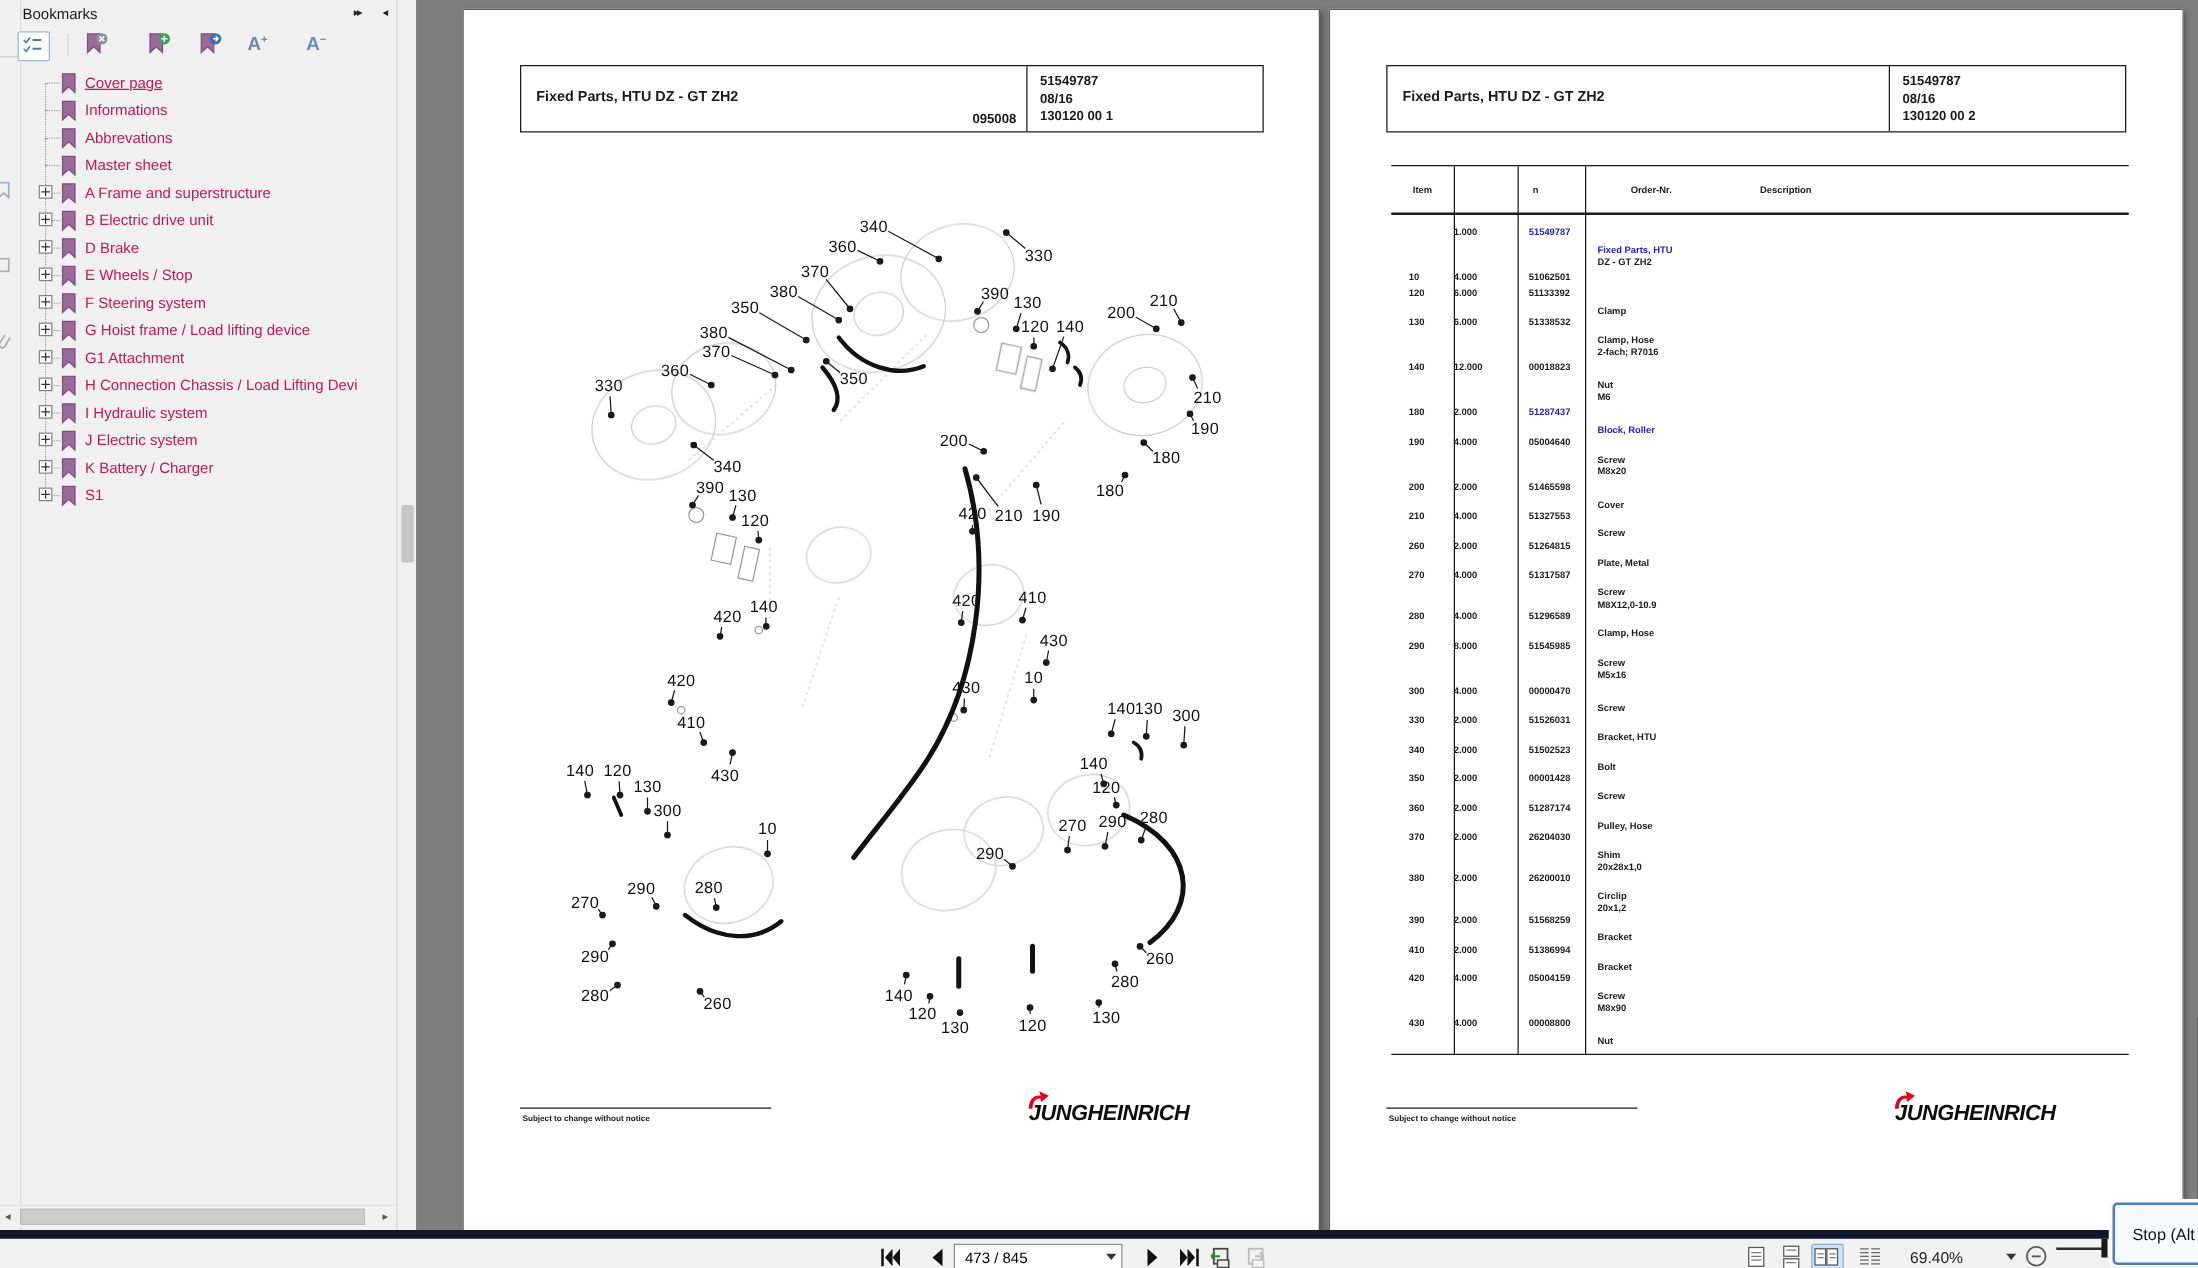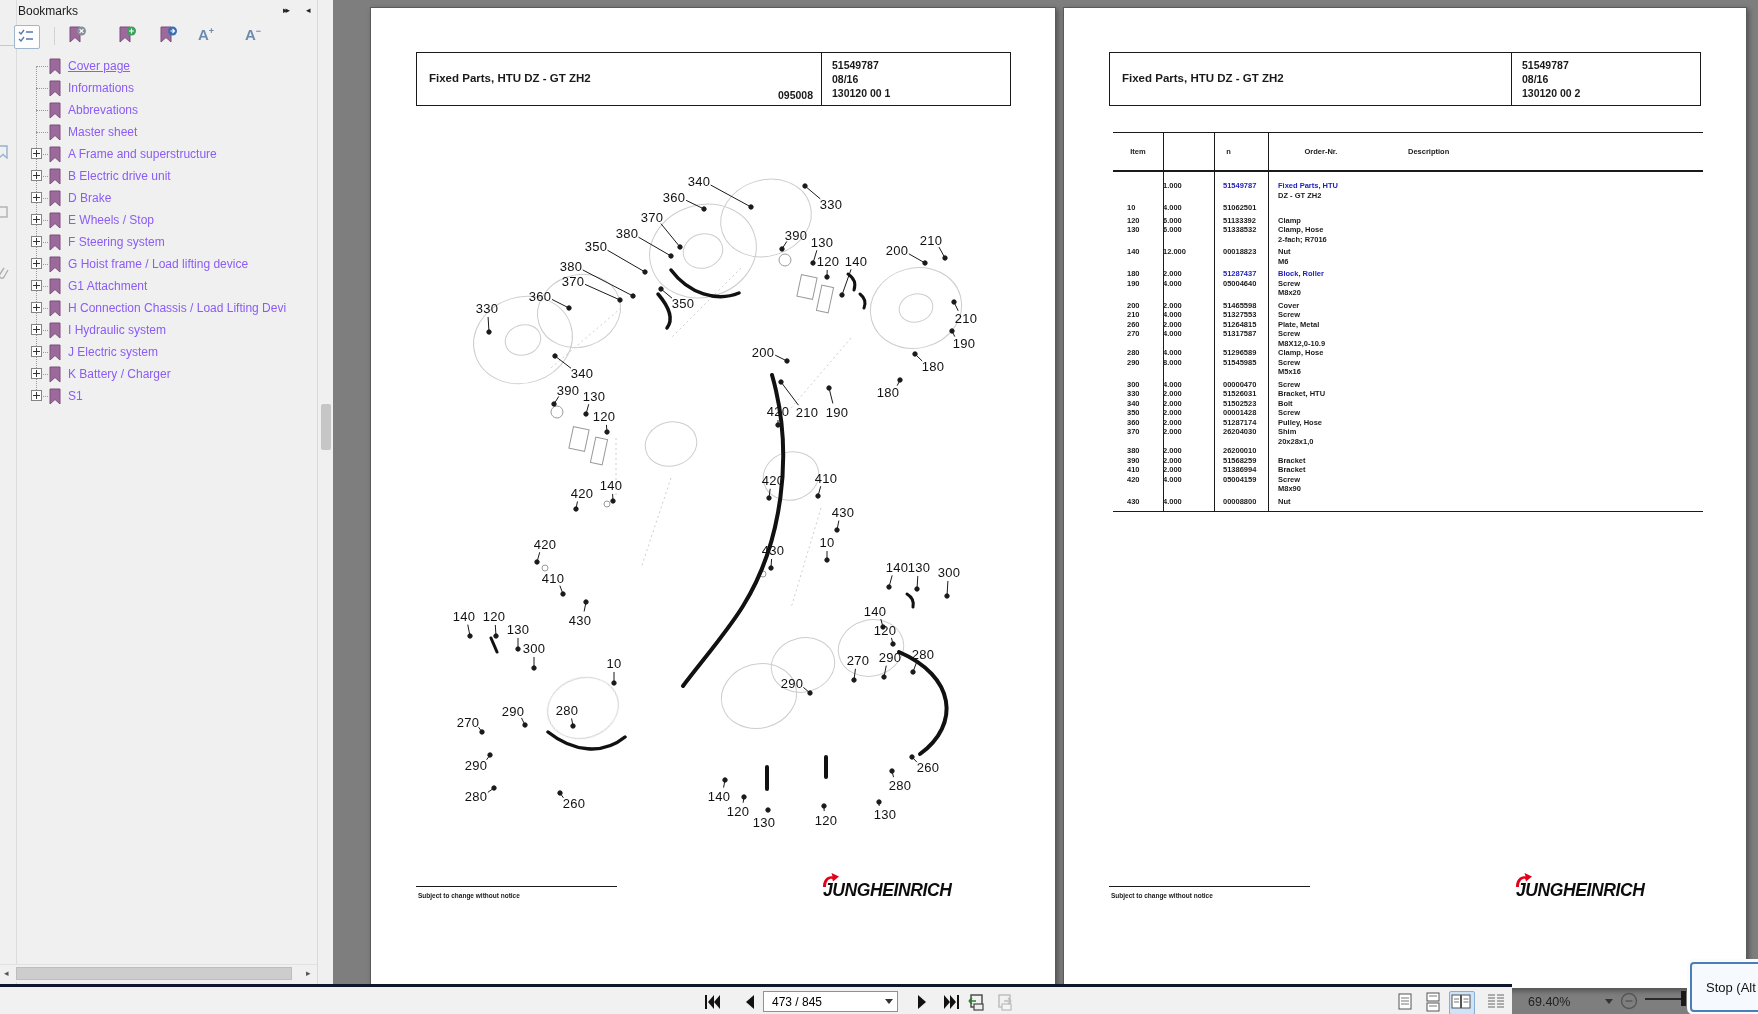--- a/index.html
+++ b/index.html
@@ -20,21 +20,21 @@
   .tb-a{position:absolute;top:1px;font-weight:bold;color:#6b8cad;font-size:15px;}
   .tb-a sup{font-size:9px;}
   .bm-list{position:absolute;left:16px;top:55px;right:0;bottom:20px;}
   .tree-vline{position:absolute;left:20px;top:11px;border-left:1px dotted #9a9a9a;}
   .bm-row{height:22px;position:relative;display:flex;align-items:center;padding-left:32px;white-space:nowrap;overflow:hidden;}
   .bm-row::before{content:'';position:absolute;left:20px;width:12px;top:11px;border-top:1px dotted #9a9a9a;}
   .expander{position:absolute;left:15px;top:5px;width:11px;height:11px;border:1px solid #848484;background:#fff;box-sizing:border-box;}
   .expander::before{content:'';position:absolute;left:1px;right:1px;top:4px;border-top:1px solid #333;}
   .expander::after{content:'';position:absolute;top:1px;bottom:1px;left:4px;border-left:1px solid #333;}
   .ribbon{width:14px;height:17px;margin-right:6px;flex:none;}
-  .bm-label{font-size:12px;color:#8b5cf6;}
+  .bm-label{font-size:12px;color:#be185d;}
   .bm-label.selected{text-decoration:underline;}
   .sb-hscroll{position:absolute;left:0;top:964px;width:317px;height:17px;background:#f0f0f0;border-top:1px solid #e2e2e2;}
   .sb-hthumb{position:absolute;left:16px;top:2px;width:276px;height:13px;background:#cdcdcd;border:1px solid #bdbdbd;box-sizing:border-box;}
   .sb-arrow{position:absolute;top:3px;font-size:9px;color:#555;}
   .vstrip{position:absolute;left:317px;top:0;width:16px;height:984px;background:#f0f0f0;border-left:1px solid #d9d9d9;box-sizing:border-box;}
   .vthumb{position:absolute;left:3px;top:404px;width:10px;height:46px;background:#c6c6c6;border-radius:2px;}
 
   
   .docarea{position:absolute;left:333px;top:0;right:0;height:984px;background:#7e7e7e;}
   .page{position:absolute;top:7px;height:982px;background:#fff;border:1px solid #5a5a5a;box-sizing:border-box;box-shadow:2px 2px 5px rgba(0,0,0,.35);}
@@ -60,29 +60,29 @@
   
   .ptable{position:absolute;left:49px;top:124px;width:590px;border-top:1px solid #1a1a1a;border-bottom:1px solid #1a1a1a;
           font-size:7.5px;font-weight:bold;color:#1a1a1a;padding-bottom:5px;box-sizing:border-box;}
   .pt-col{position:absolute;top:0;bottom:0;width:1px;background:#1a1a1a;}
   .pt-hrow{display:flex;height:37px;align-items:center;border-bottom:2px solid #1a1a1a;margin-bottom:9px;gap:40px;}
   .t-row{display:flex;line-height:9.5px;}
   .t-row.gap{margin-top:3px;}
   .c-item{width:50px;padding-left:14px;box-sizing:border-box;flex:none;}
   .c-n{width:51px;padding-right:11px;box-sizing:border-box;flex:none;}
   .c-ord{width:54px;padding-left:9px;box-sizing:border-box;flex:none;}
-  .c-desc{flex:1;padding-left:10px;box-sizing:border-box;}
+  .c-desc{flex:1;padding-left:10px;box-sizing:border-box;margin-top:14px;}
   .h-item{width:50px;text-align:center;flex:none;}
   .h-n{width:51px;text-align:center;flex:none;}
   .h-ord{width:54px;text-align:center;flex:none;}
   .h-desc{flex:1;padding-left:20px;}
   .lnk{color:#2121be;}
 
   
-  .toolbar{position:absolute;left:0;top:984px;width:1512px;height:30px;background:#f1f1f1;border-top:3px solid #0f172a;box-sizing:border-box;}
+  .toolbar{position:absolute;left:0;top:984px;width:1758px;height:30px;background:#f1f1f1;border-top:7px solid #0f172a;box-sizing:border-box;}
   .tbtn{position:absolute;top:5px;width:20px;height:20px;cursor:default;}
   .pagebox{position:absolute;left:763px;top:4px;width:135px;height:21px;background:#fff;border:1px solid #919191;box-sizing:border-box;}
   .pagebox input{position:absolute;left:0;top:0;width:112px;height:19px;border:none;outline:none;font-size:12px;padding:0 0 0 8px;font-family:"Liberation Sans",sans-serif;background:transparent;}
   .pb-caret{position:absolute;right:4px;top:7px;width:0;height:0;border:4px solid transparent;border-top:5px solid #333;}
   .zoomtxt{position:absolute;left:1528px;top:8px;font-size:12.5px;color:#222;}
   .zcaret{position:absolute;left:1605px;top:12px;width:0;height:0;border:4px solid transparent;border-top:5px solid #333;}
   .layoutbtn{position:absolute;top:4px;width:24px;height:22px;border:1px solid transparent;border-radius:2px;}
   .layoutbtn.active{background:#cfe3f7;border-color:#86aed6;}
   .slider-track{position:absolute;left:1645px;top:998px;width:38px;height:2px;background:#2a2a2a;}
   .slider-handle{position:absolute;left:1681px;top:991px;width:5px;height:15px;background:#1a1a1a;}
@@ -717,20 +717,24 @@
             <div class="c-ord">26204030</div>
             <div class="c-desc">
               <div>Shim</div>
               <div>20x28x1,0</div>
             </div>
           </div>
           <div class="t-row">
             <div class="c-item">380</div>
             <div class="c-n">2.000</div>
             <div class="c-ord">26200010</div>
+            <div class="c-desc">
+              <div>Circlip</div>
+              <div>20x1,2</div>
+            </div>
           </div>
           <div class="t-row">
             <div class="c-item">390</div>
             <div class="c-n">2.000</div>
             <div class="c-ord">51568259</div>
             <div class="c-desc">
               <div>Bracket</div>
             </div>
           </div>
           <div class="t-row">

